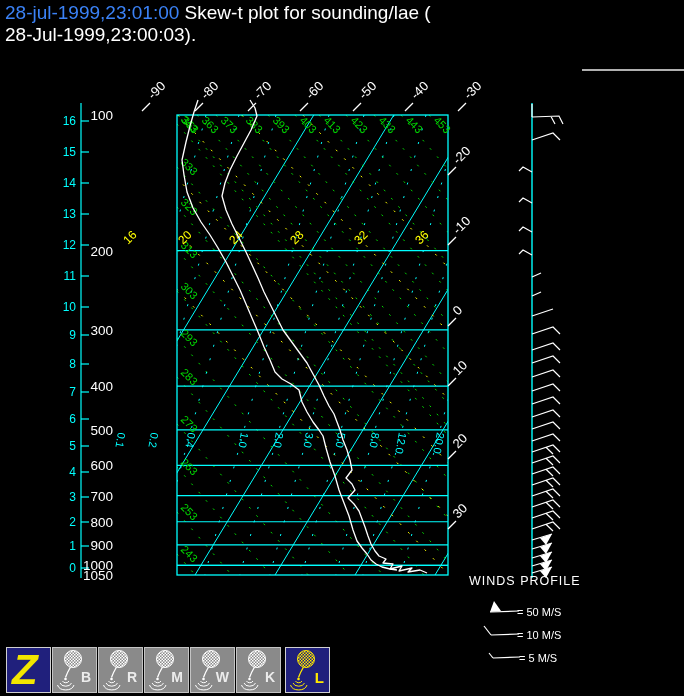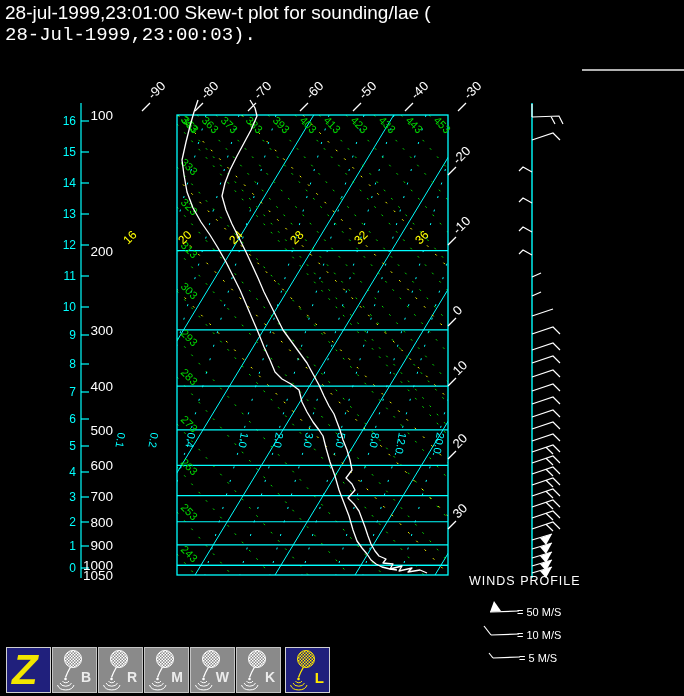--- a/index.html
+++ b/index.html
@@ -1,20 +1,20 @@
 <!DOCTYPE html>
 <html><head>
 <meta charset="utf-8">
 <style>
   html,body{margin:0;padding:0;background:#000;}
   .screen{position:relative;width:684px;height:696px;background:#000;overflow:hidden;
           font-family:"Liberation Sans",sans-serif;}
   .titleline{position:absolute;left:5px;font-size:19px;line-height:22px;white-space:pre;color:#fff;}
-  .t1{top:2px;} .t2{top:24px;font-family:Liberation Mono, monospace;}
-  .ts{color:#ffffff;text-align:right;}
+  .t1{top:2px;} .t2{top:24px;}
+  .ts{color:#3b82f6;text-align:right;}
   .topline{position:absolute;left:582px;top:69px;width:102px;height:2px;background:#b0b0b0;}
   svg text{font-family:"Liberation Sans",sans-serif;}
   .toolbar{position:absolute;left:0;top:645px;width:684px;height:51px;}
   .tbtn{position:absolute;top:2px;width:45px;height:46px;box-sizing:border-box;cursor:pointer;}
   .tbtn.gray{background:#8a8a8a;border:1px solid #c4c4c4;}
   .tbtn.navy{background:#20207c;border:1px solid #d0d0d0;}
   .blet{position:absolute;right:5px;top:21px;font-weight:bold;font-size:14px;color:#ececec;}
   .blet.yel{color:#ffe800;font-size:15px;}
 </style>
 </head>

